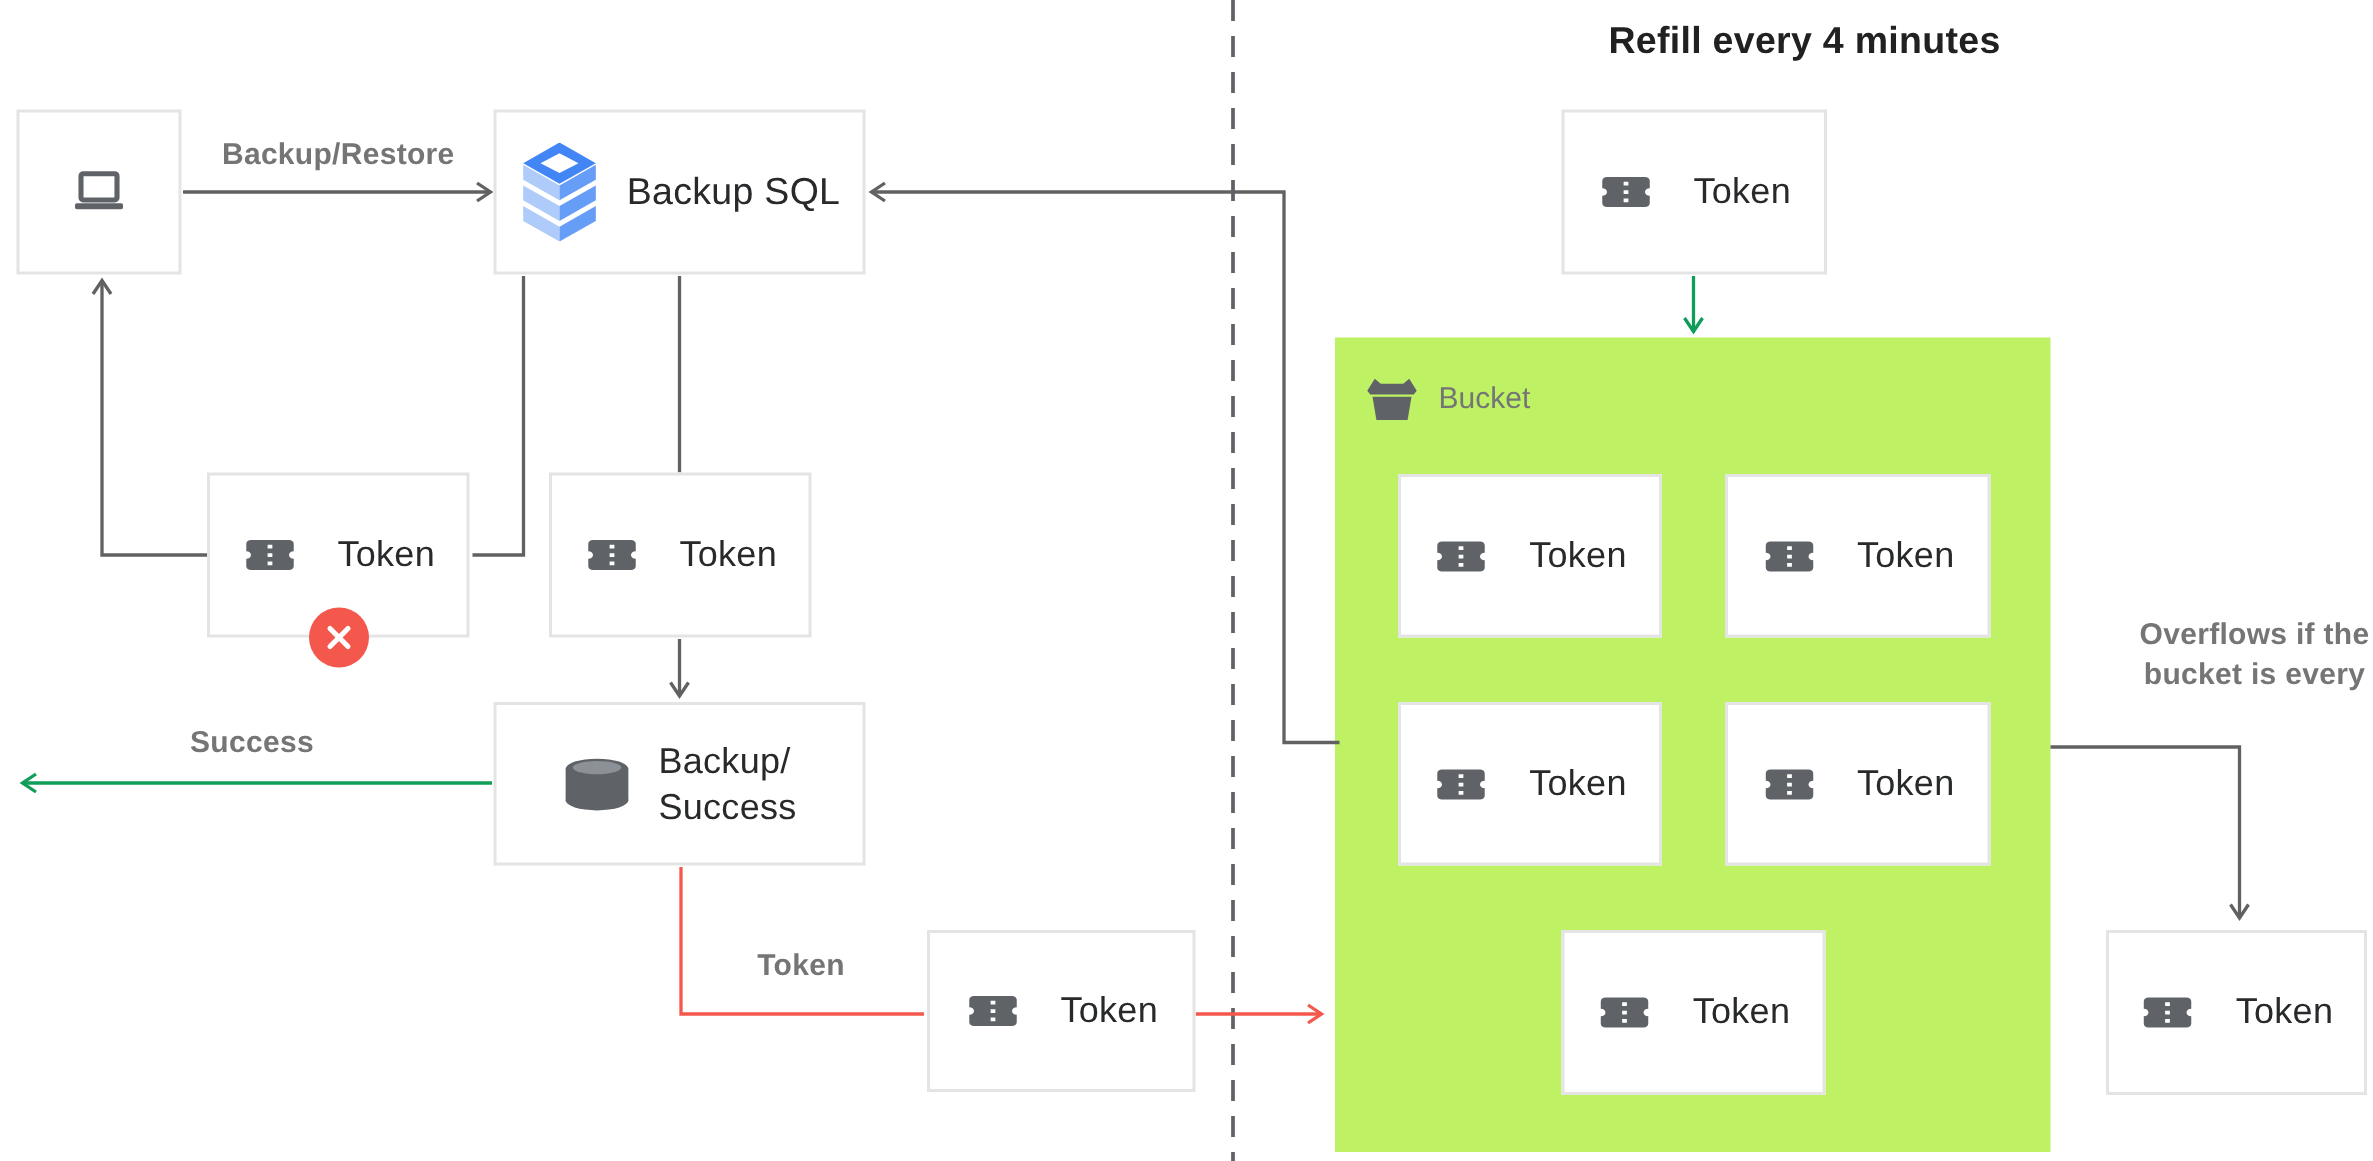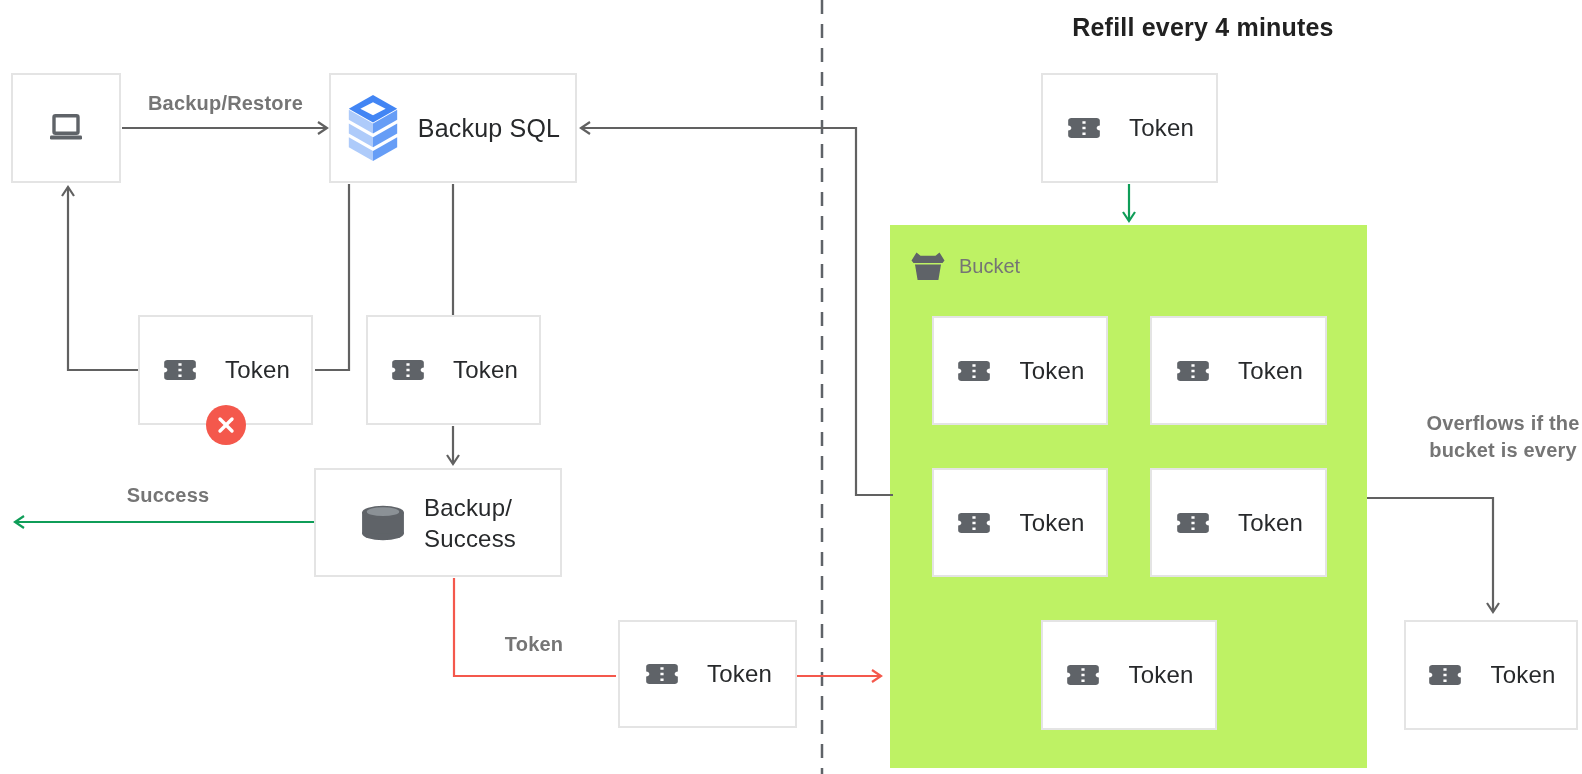--- a/index.html
+++ b/index.html
@@ -119,21 +119,21 @@
     <span class="node-label">Token</span>
   </div>
 
   <div class="box" style="left:366px;top:315px;width:175px;height:110px;">
     <svg class="icon" width="38" height="30" viewBox="0 0 24 24" preserveAspectRatio="none">
       <path fill-rule="evenodd" fill="#5F6368" d="M22 10V6c0-1.11-.9-2-2-2H4c-1.1 0-1.99.89-1.99 2v4c1.1 0 1.99.9 1.99 2s-.89 2-1.99 2v4c0 1.1.89 2 1.99 2H20c1.1 0 2-.9 2-2v-4c-1.1 0-2-.9-2-2s.9-2 2-2zm-9 7.5h-2v-2h2v2zm0-4.5h-2v-2h2v2zm0-4.5h-2v-2h2v2z"></path>
     </svg>
     <span class="node-label">Token</span>
   </div>
 
-  <div class="box" style="left:314px;top:468px;width:248px;height:109px;gap:18px;">
+  <div class="box" style="left:329px;top:468px;width:248px;height:109px;gap:18px;">
     <svg class="icon" width="46" height="36" viewBox="0 0 44 34">
       <ellipse cx="22" cy="27" rx="20" ry="6.5" fill="#5F6368"></ellipse>
       <rect x="2" y="7" width="40" height="20" fill="#5F6368"></rect>
       <ellipse cx="22" cy="7" rx="20" ry="6.5" fill="#5F6368"></ellipse>
       <ellipse cx="22" cy="6.2" rx="15.5" ry="4.2" fill="#8B9196"></ellipse>
     </svg>
     <span class="node-label two-line">
       <span>Backup/</span>
       <span>Success</span>
     </span>

